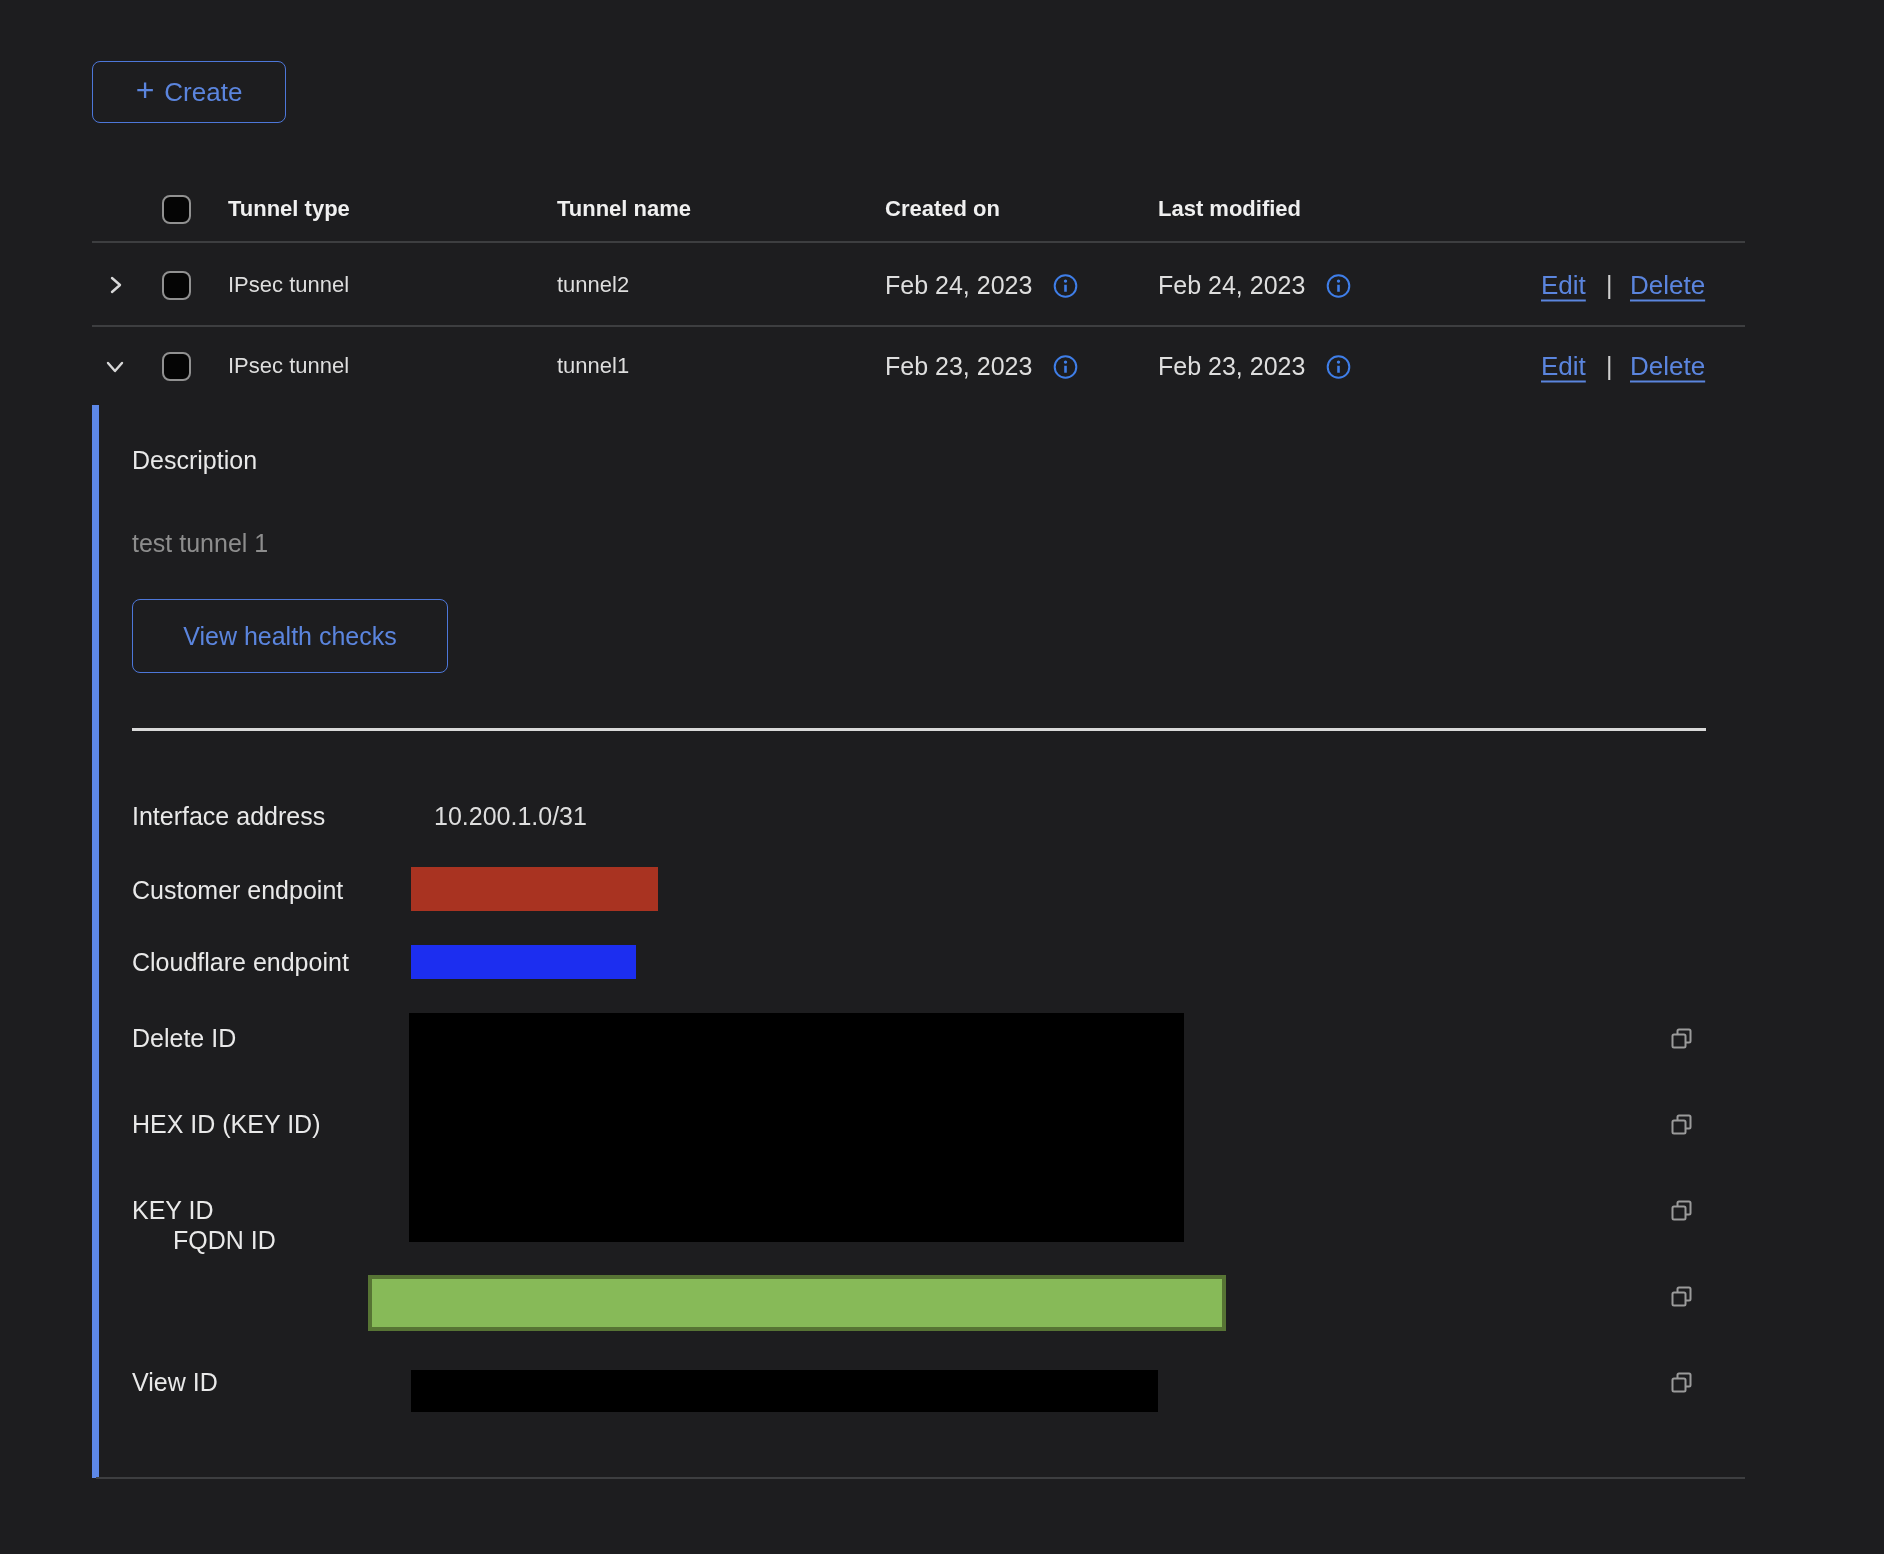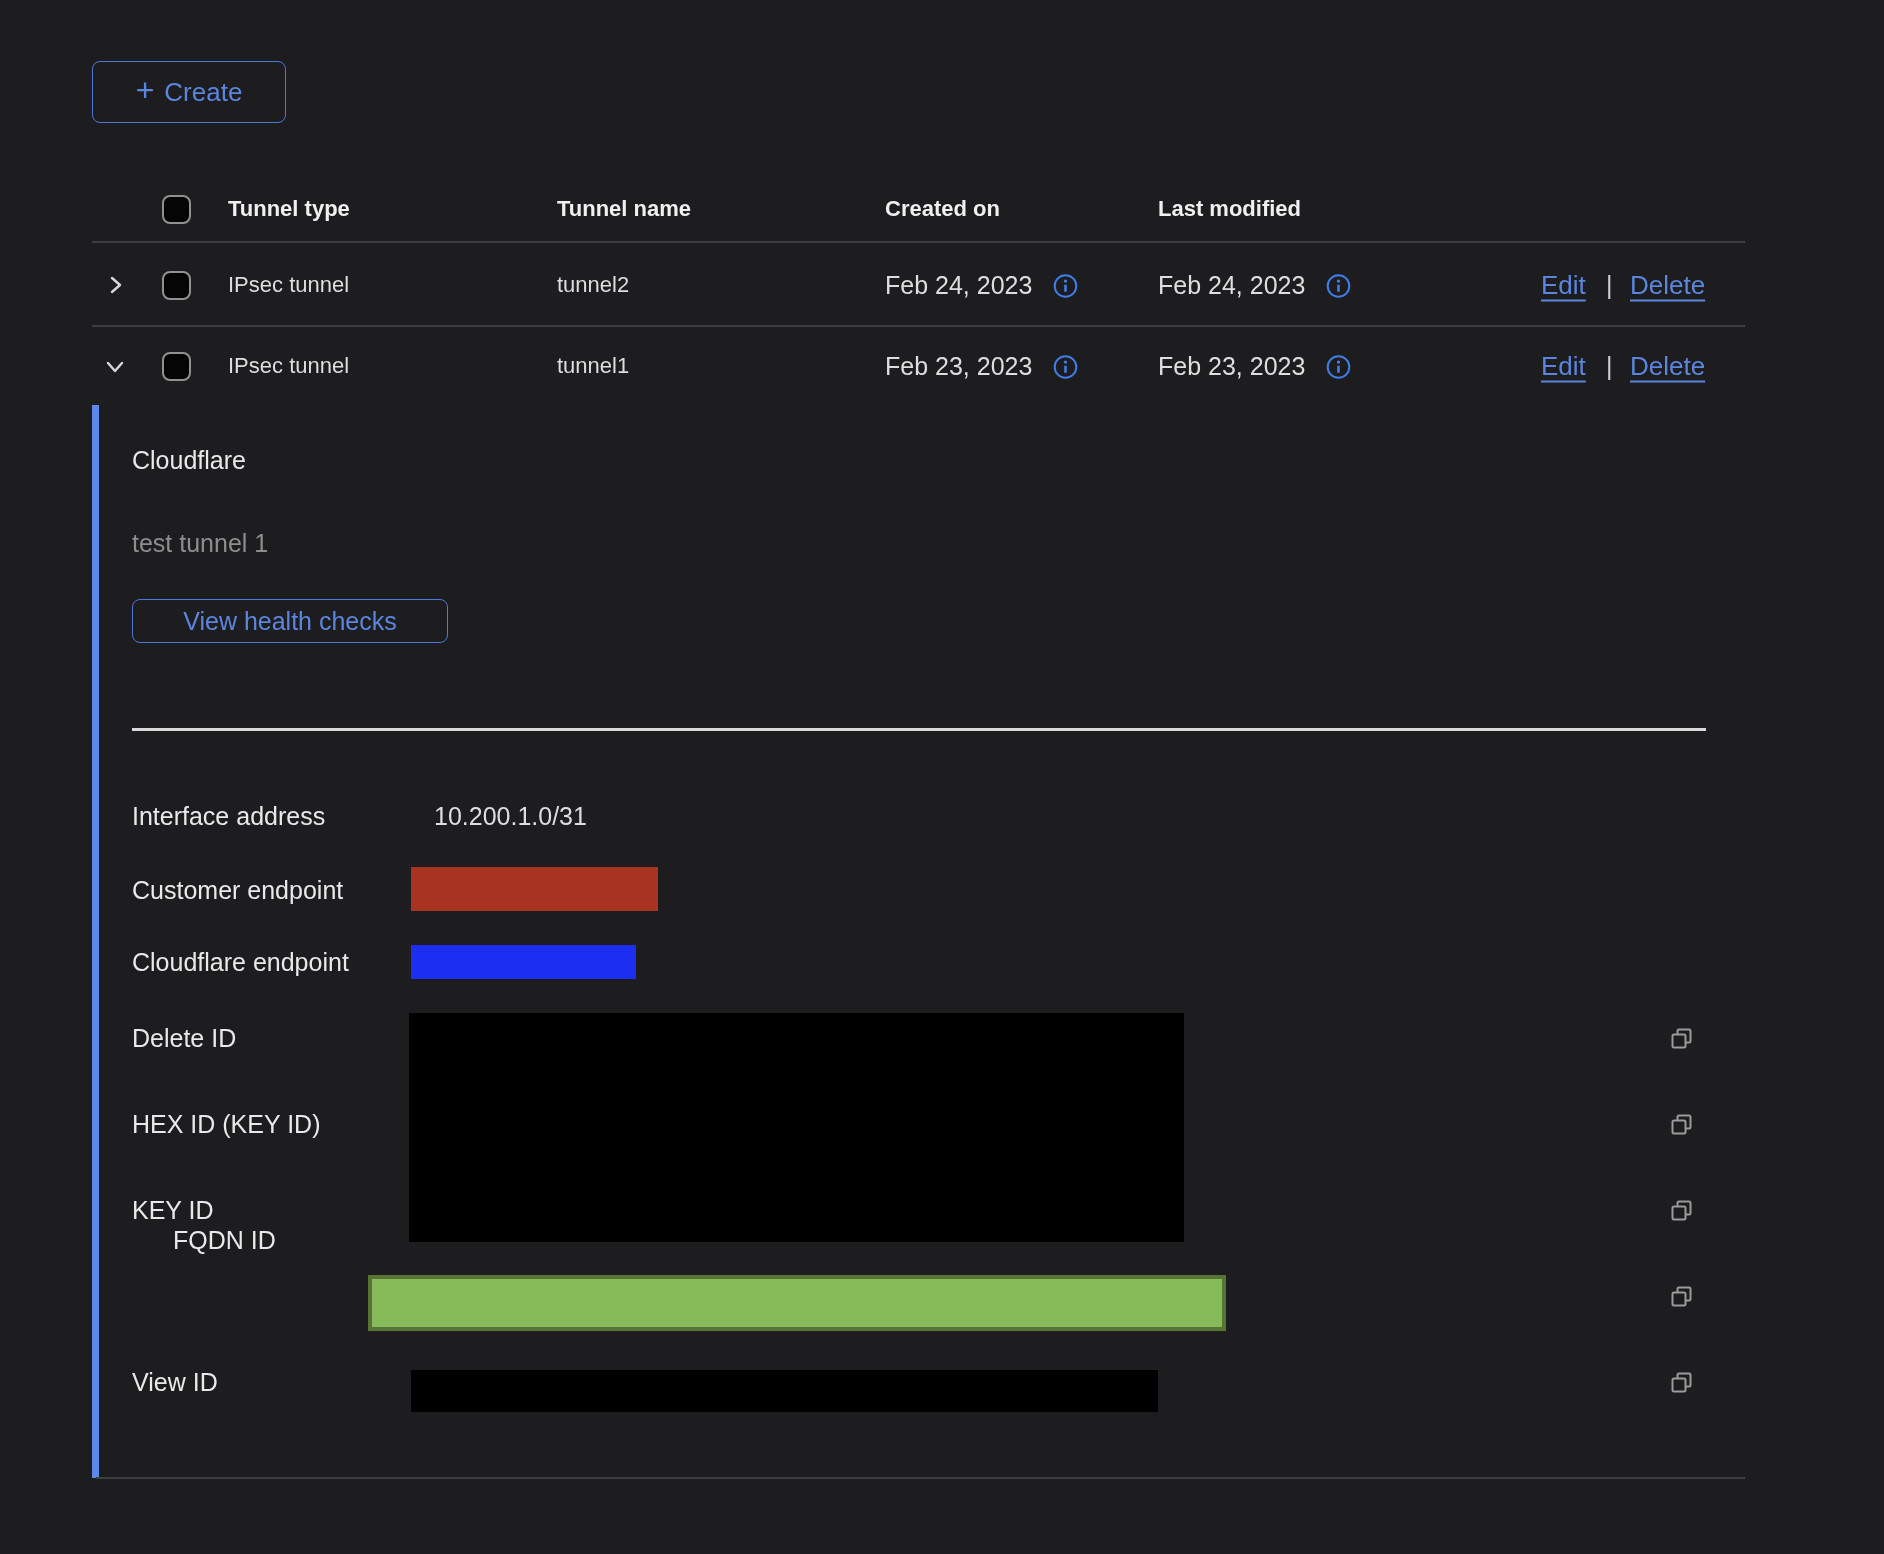--- a/index.html
+++ b/index.html
@@ -24,21 +24,21 @@
   .screen{position:relative;width:1884px;height:1554px;background:var(--background);overflow:hidden;}
 
   
   .outline-btn{
     position:absolute;display:flex;align-items:center;justify-content:center;gap:10px;
     background:transparent;border:1.5px solid #4d77d9;border-radius:8px;
     color:var(--accent-blue);cursor:pointer;font-family:"Liberation Sans",sans-serif;
   }
   .create-btn{left:92px;top:61px;width:194px;height:62px;font-size:26px;}
   .plus-glyph{font-size:32px;font-weight:300;line-height:1;position:relative;top:-2px;}
-  .health-btn{left:132px;top:599px;width:316px;height:44px;font-size:25px;}
+  .health-btn{left:132px;top:599px;width:316px;height:74px;font-size:25px;}
 
   
   .cell{position:absolute;transform:translateY(-50%);font-size:22px;color:var(--text-body);white-space:nowrap;}
   .header-cell{color:var(--text-bright);font-weight:700;}
   .hline{position:absolute;background:var(--row-divider);height:1.5px;}
 
   .checkbox{
     position:absolute;width:29px;height:29px;border:2px solid #919191;border-radius:8px;
     background:#050505;cursor:pointer;
   }
@@ -139,21 +139,21 @@
         <line x1="13.5" y1="12.2" x2="13.5" y2="19.2" stroke="var(--info-blue)" stroke-width="2.6"></line>
       </svg>
     </div>
     <div class="link" style="left:1541px;top:366px;">Edit</div>
     <div class="link-sep" style="left:1606px;top:366px;">|</div>
     <div class="link" style="left:1630px;top:366px;">Delete</div>
   </div>
 
   <div class="panel-accent"></div>
 
-  <div class="label" style="top:460px;">Cloudflare</div>
+  <div class="label" style="top:460px;">Description</div>
   <div class="label muted" style="top:543px;">test tunnel 1</div>
 
   <button class="outline-btn health-btn">
     <span>View health checks</span>
   </button>
 
   <div class="divider-light"></div>
 
   <div class="label" style="top:816px;">Interface address</div>
   <div class="value" style="left:434px;top:816px;">10.200.1.0/31</div>

